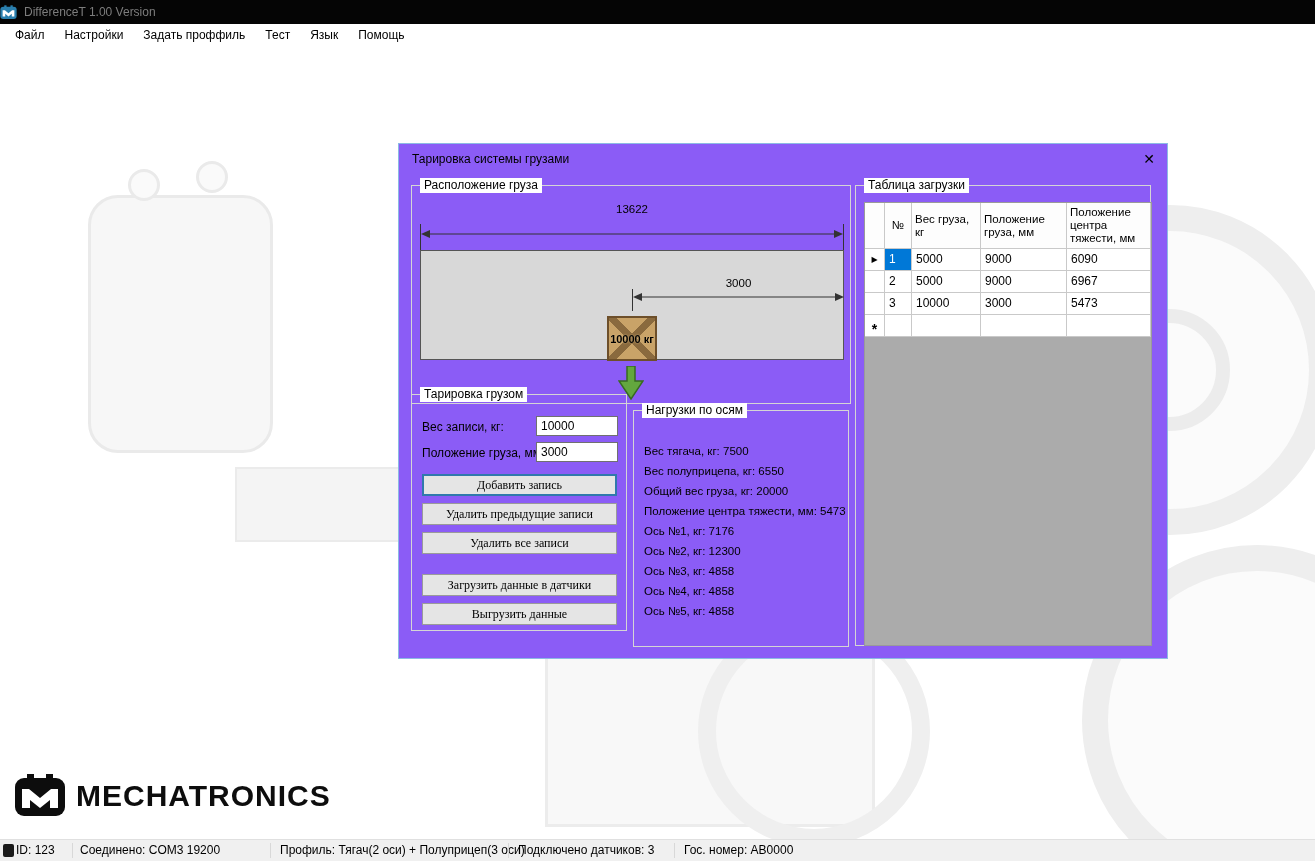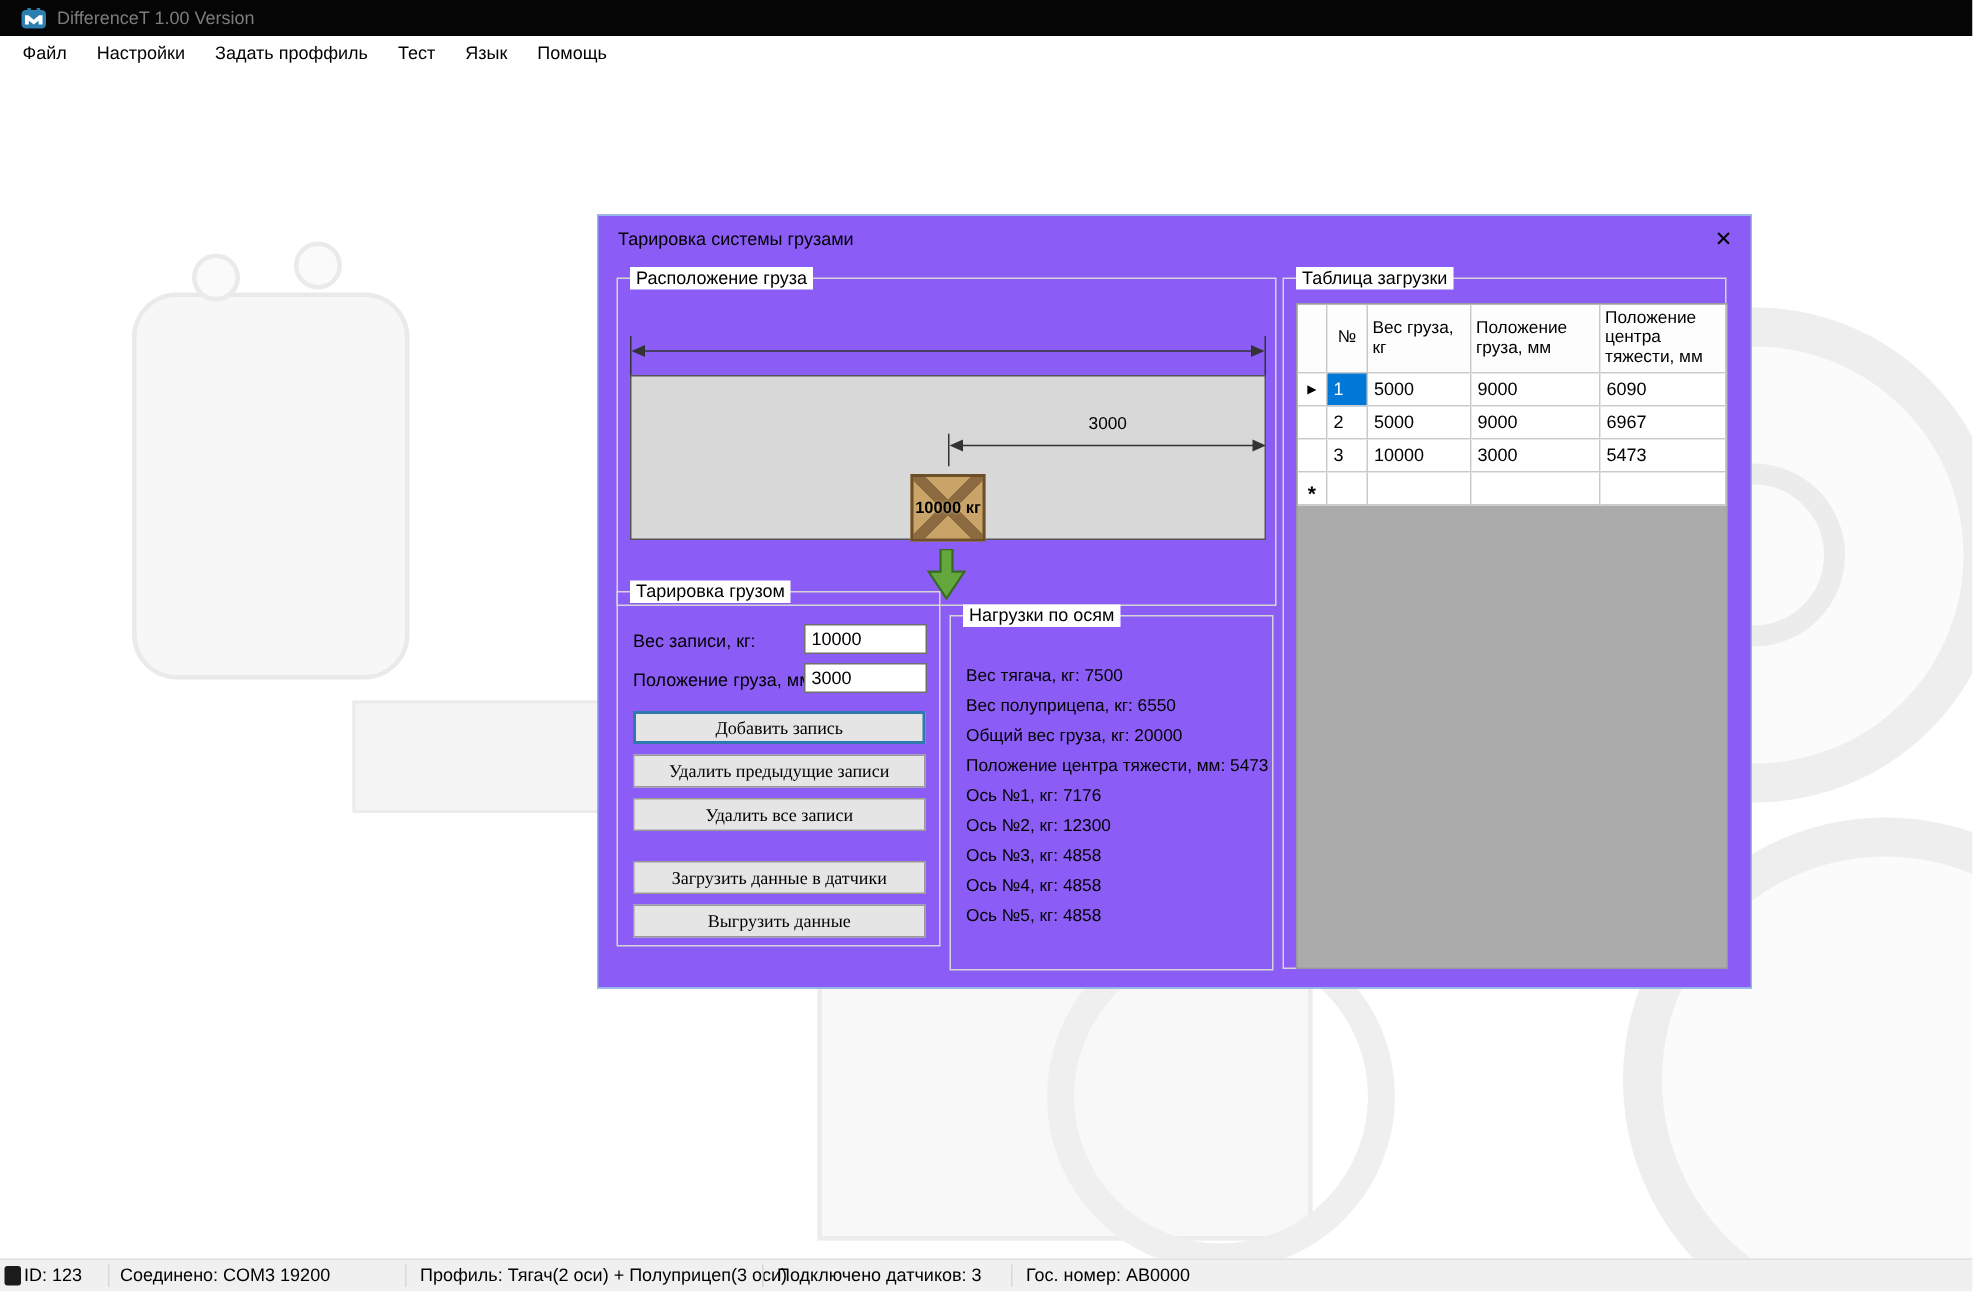--- a/index.html
+++ b/index.html
@@ -1,20 +1,20 @@
 <!DOCTYPE html>
 <html><head>
 <meta charset="utf-8">
 <style>
   *{box-sizing:border-box;margin:0;padding:0}
   html,body{width:1315px;height:861px}
   body{font-family:"Liberation Sans","DejaVu Sans",sans-serif;font-size:12px;color:#000;background:#fff;position:relative;overflow:hidden}
 
   
-  .titlebar{position:absolute;left:0;top:0;width:100%;height:24px;background:#050505;display:flex;align-items:center;gap:7px;padding-left:14px}
+  .titlebar{position:absolute;left:0;top:0;width:100%;height:24px;background:#050505;display:flex;align-items:center;gap:7px;padding-left:0}
   .titlebar .title{color:#7d7d7d;font-size:12px}
 
   
   .menubar{position:absolute;left:0;top:24px;width:100%;height:23px;background:#fff;display:flex;padding-left:5px}
   .menu-item{padding:0 10px;line-height:23px;font-size:12px;cursor:default}
 
   
   .client{position:absolute;left:0;top:47px;width:100%;height:792px;background:#fff;overflow:hidden}
 
   
@@ -131,27 +131,37 @@
     <div class="bg-cap1"></div>
     <div class="bg-cap2"></div>
     <div class="bg-drum1"></div>
     <div class="bg-hub1"></div>
     <div class="bg-drum2"></div>
     <div class="bg-beam"></div>
     <div class="bg-frame"></div>
     <div class="bg-drum3"></div>
   </div>
 
+  <div class="logo">
+    <svg width="52" height="46" viewBox="0 0 52 46">
+      <rect x="13" y="1" width="7" height="7" fill="#0d0d0d"></rect>
+      <rect x="32" y="1" width="7" height="7" fill="#0d0d0d"></rect>
+      <rect x="1" y="5" width="50" height="38" rx="9" fill="#0d0d0d"></rect>
+      <path d="M8 35 V16 h7 l11 9 11-9 h7 v19 h-8 v-8 l-10 8 -10-8 v8 z" fill="#fff"></path>
+    </svg>
+    <span class="logo-text">MECHATRONICS</span>
+  </div>
 
   <div class="dialog">
     <div class="dialog-title">Тарировка системы грузами</div>
     <span class="dialog-close">✕</span>
 
     <div class="group g-layout">
       <span class="legend">Расположение груза</span>
+      <div class="dim1-label">13622</div>
       <svg class="dim1" width="424" height="26">
         <line x1="0.5" y1="0" x2="0.5" y2="26" stroke="#333"></line>
         <line x1="423.5" y1="0" x2="423.5" y2="26" stroke="#333"></line>
         <line x1="8" y1="10" x2="416" y2="10" stroke="#333"></line>
         <polygon points="1,10 10,6 10,14" fill="#333"></polygon>
         <polygon points="423,10 414,6 414,14" fill="#333"></polygon>
       </svg>
       <div class="trailer"></div>
       <div class="dim2-label">3000</div>
       <svg class="dim2" width="213" height="22">

